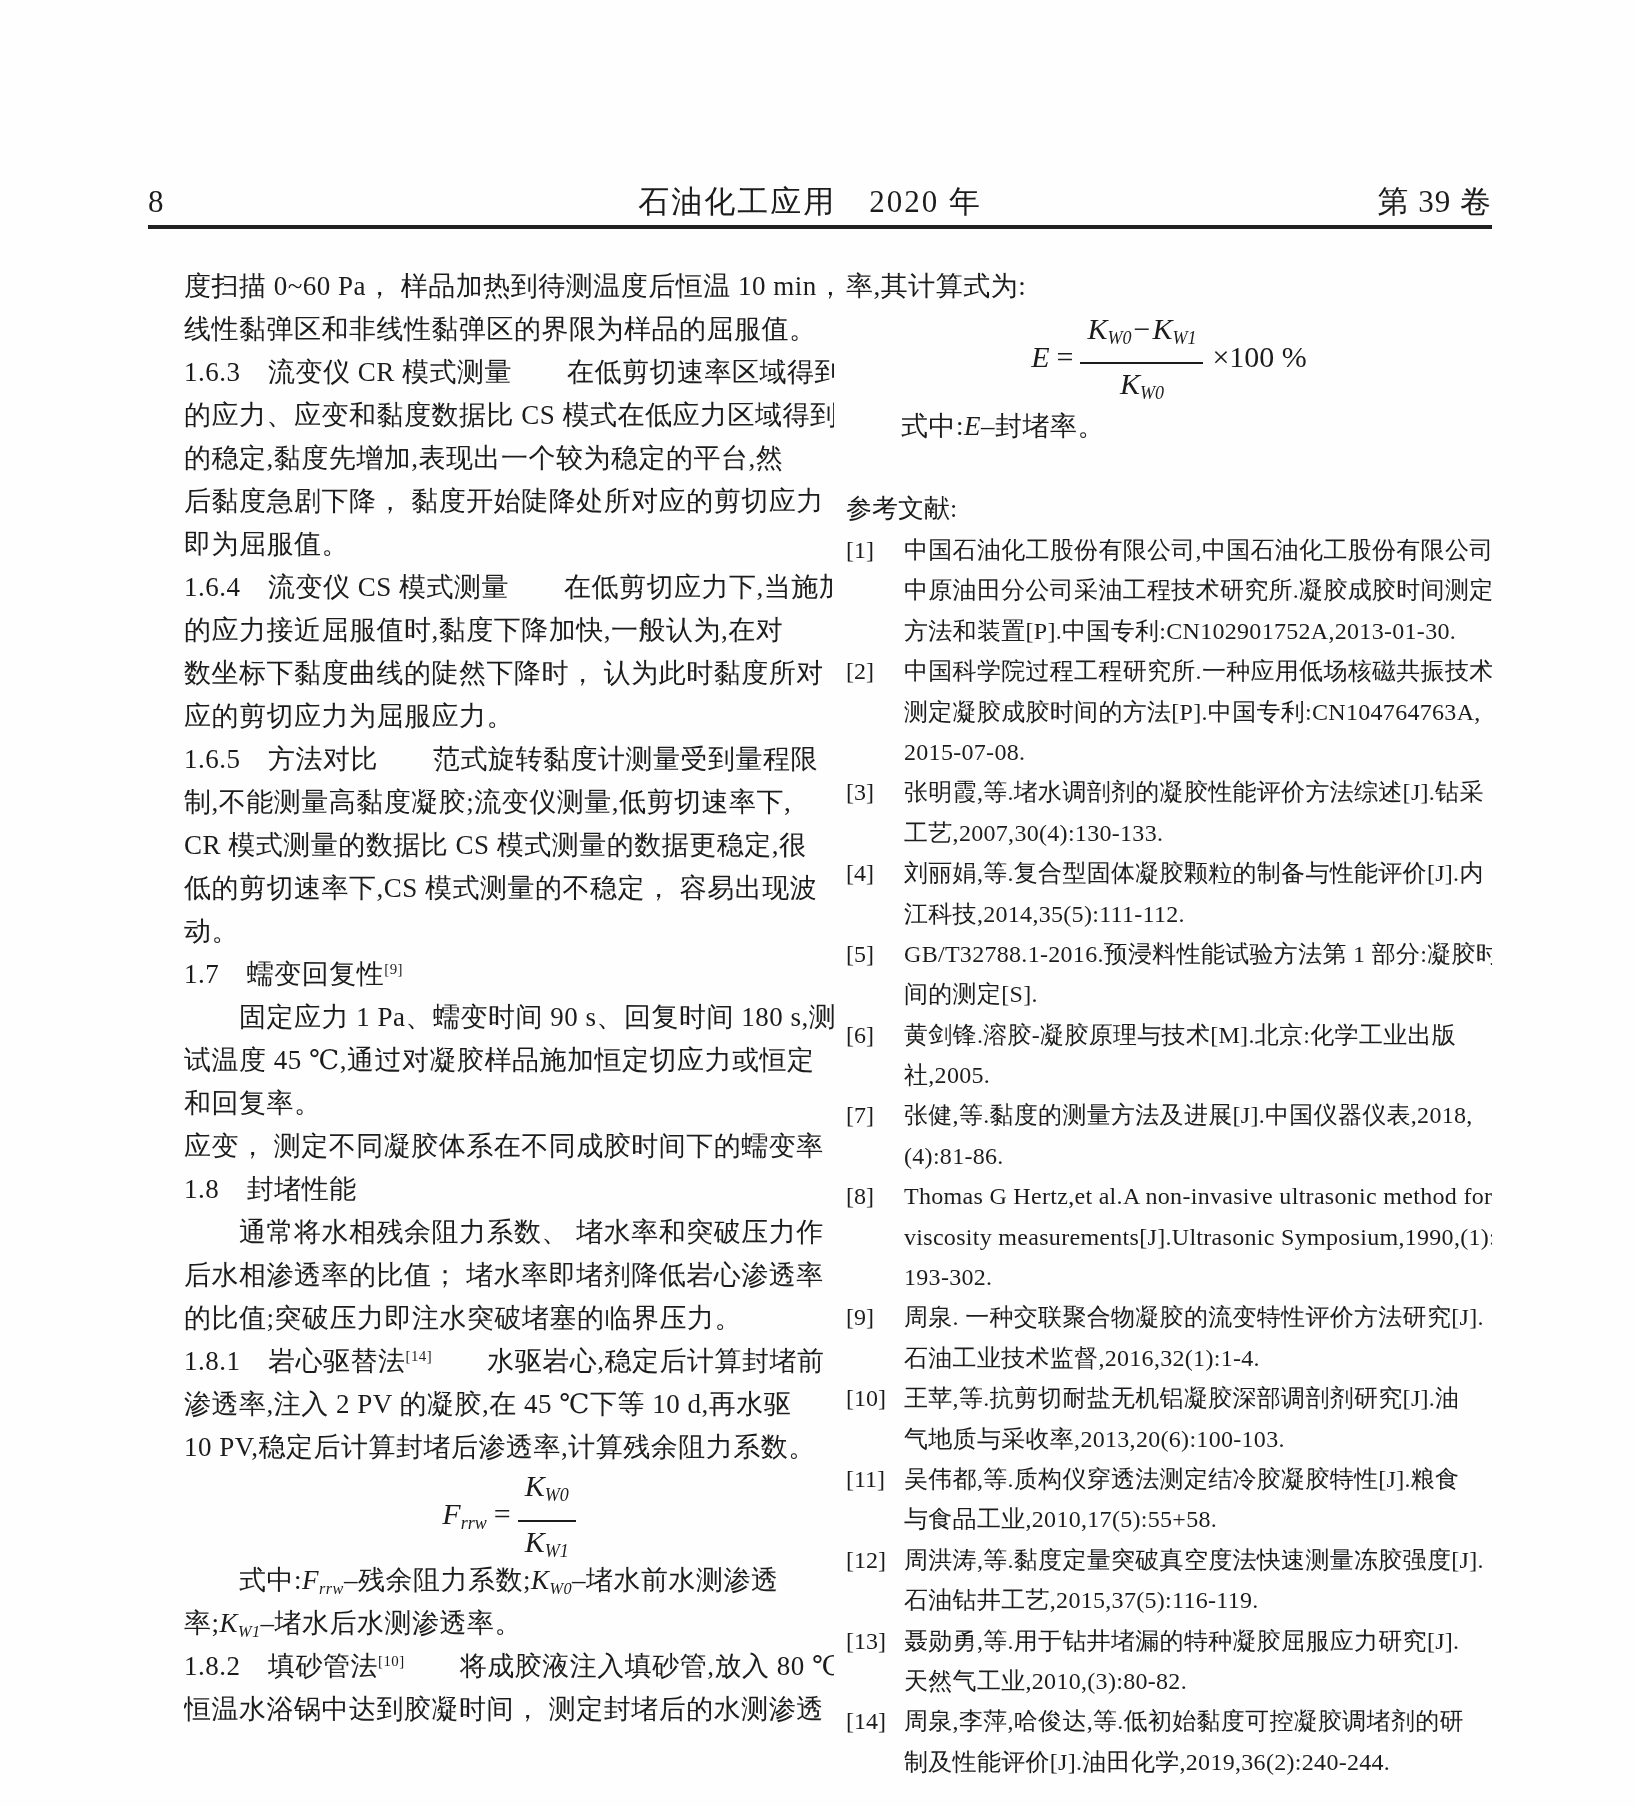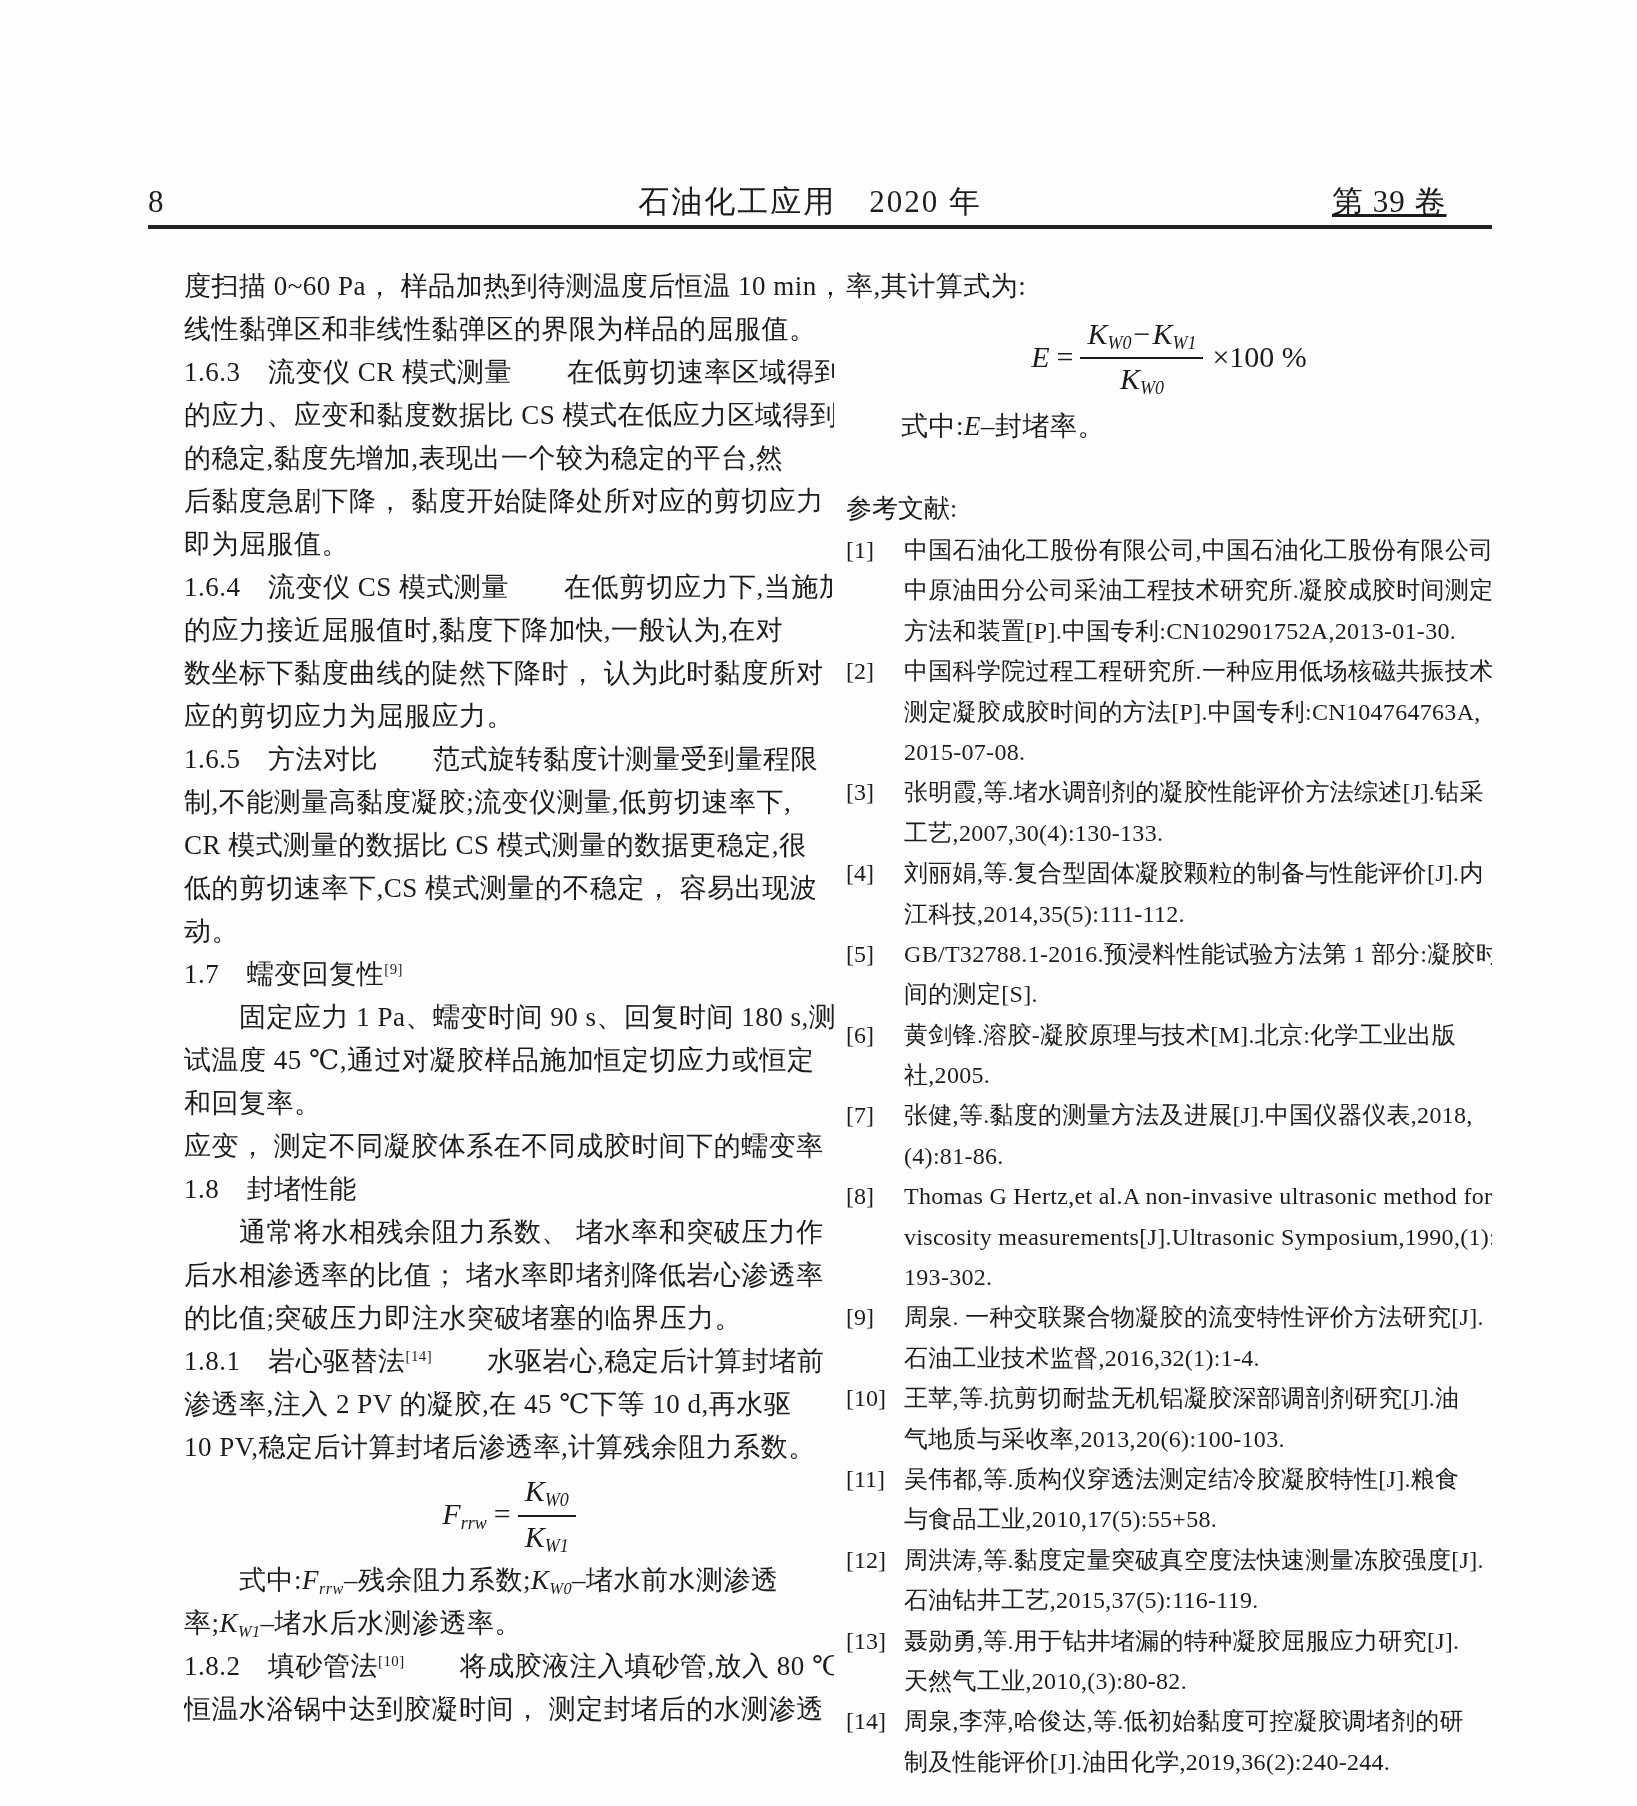--- a/index.html
+++ b/index.html
@@ -10,21 +10,21 @@
     color:#1c1c1c;
     font-family:"Liberation Serif","DejaVu Serif",serif;
     box-sizing:border-box;
     padding:183px 145px 0 148px;
     overflow:hidden;
   }
   
   .pagehead{display:flex;align-items:baseline;font-size:31px;line-height:38px;}
   .pnum{width:140px;text-align:left;}
   .ptitle{flex:1;text-align:center;letter-spacing:2px;}
-  .pvol{width:160px;text-align:left;letter-spacing:1px;text-decoration:underline;}
+  .pvol{width:160px;text-align:right;letter-spacing:1px;}
   .rule{height:4px;background:#212121;margin-top:4px;}
   
   .cols{display:flex;gap:12px;padding-top:36px;}
   .colL{width:650px;flex:none;margin-left:36px;}
   .colR{flex:1;min-width:0;}
   
   .ln{
     font-size:27px;
     line-height:43px;
     height:43px;
@@ -34,21 +34,21 @@
   }
   sup{font-size:0.55em;line-height:0;vertical-align:0.6em;}
   sub{font-size:0.6em;line-height:0;vertical-align:-0.28em;}
   .it{font-style:italic;}
   
   .fwrap{height:90px;display:flex;align-items:center;justify-content:center;}
   .fwrap2{height:97px;}
   .fml{display:flex;align-items:center;gap:7px;font-size:30px;font-style:italic;}
   .feq{font-style:normal;}
   .frac{display:inline-flex;flex-direction:column;align-items:center;}
-  .fnum{display:block;border-bottom:2px solid #1c1c1c;padding:0 7px 6px;line-height:1.15;}
+  .fnum{display:block;border-bottom:2px solid #1c1c1c;padding:0 7px 16px;line-height:1.15;}
   .fden{display:block;padding-top:3px;line-height:1.15;}
   .fminus{padding:0 2px;font-style:normal;}
   .fsuffix{font-style:normal;margin-left:2px;}
   
   .refhead{margin-top:39px;font-size:26px;line-height:43px;height:43px;}
   .refs .ln{font-size:24px;line-height:40.4px;height:40.4px;letter-spacing:0.3px;}
   .ref{display:flex;}
   .refno{flex:none;width:58px;font-size:24px;line-height:40.4px;}
   .reftext{flex:1;min-width:0;}
 </style>

